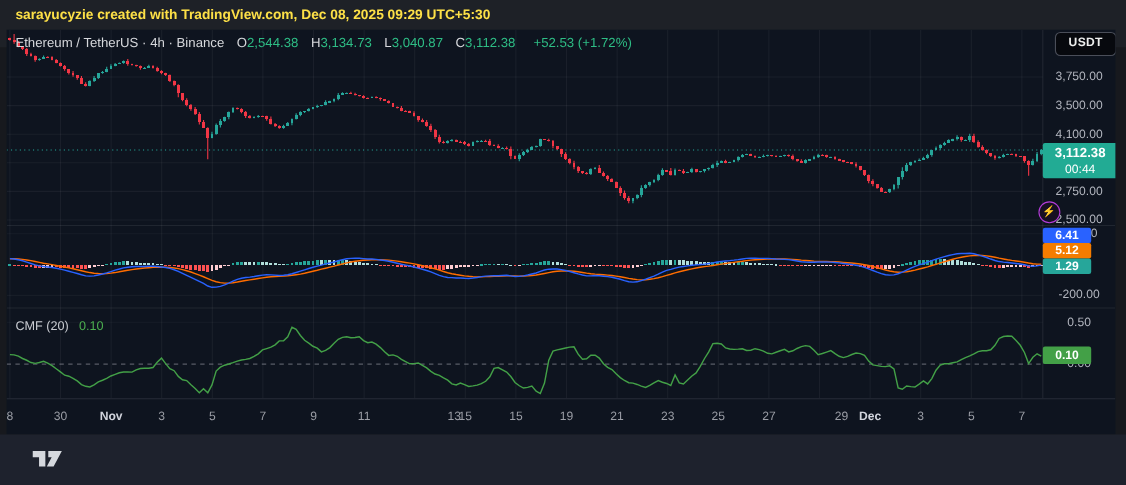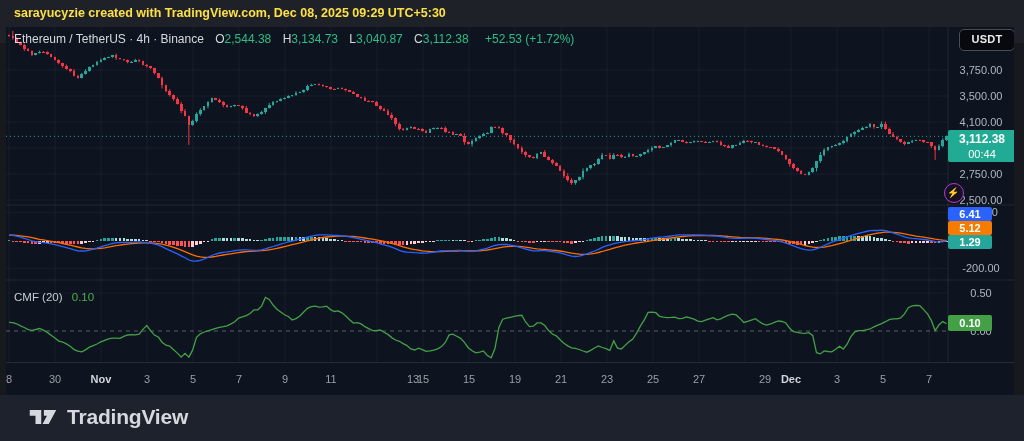--- a/index.html
+++ b/index.html
@@ -886,15 +886,14 @@
       <div class="tick" style="left: 923px;">7</div>
     </div>
 </div>
 
 <div class="bottom-bar">
   <div class="logo-row">
     <svg width="30" height="24" viewBox="0 0 34 26">
       <path fill="#d5d8dd" d="M2 5 H15 V21 H8.5 V11.5 H2 Z"></path>
       <path fill="#d5d8dd" d="M18 5 H32 L23.5 21 H16.5 L21.5 11.5 H18 Z"></path>
     </svg>
-    <span class="brand">TradingView</span>
   </div>
 </div>
 
 </body></html>

